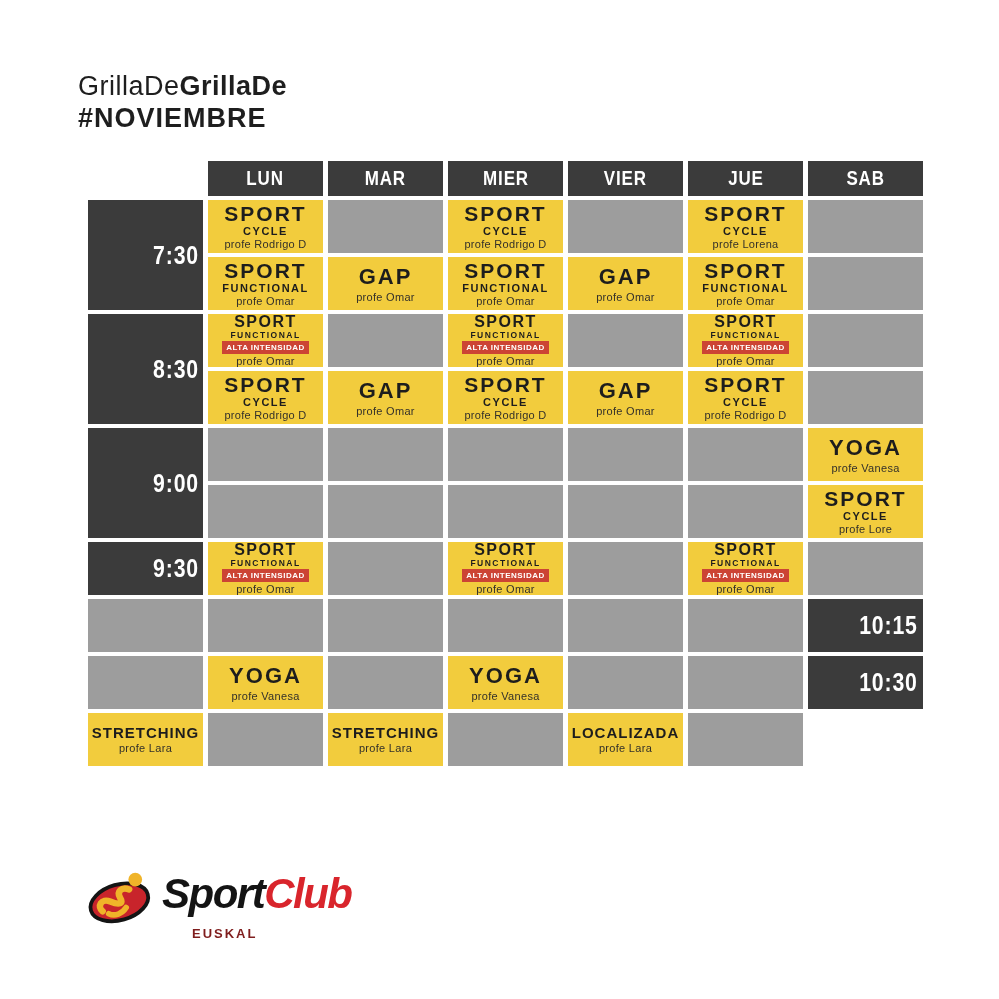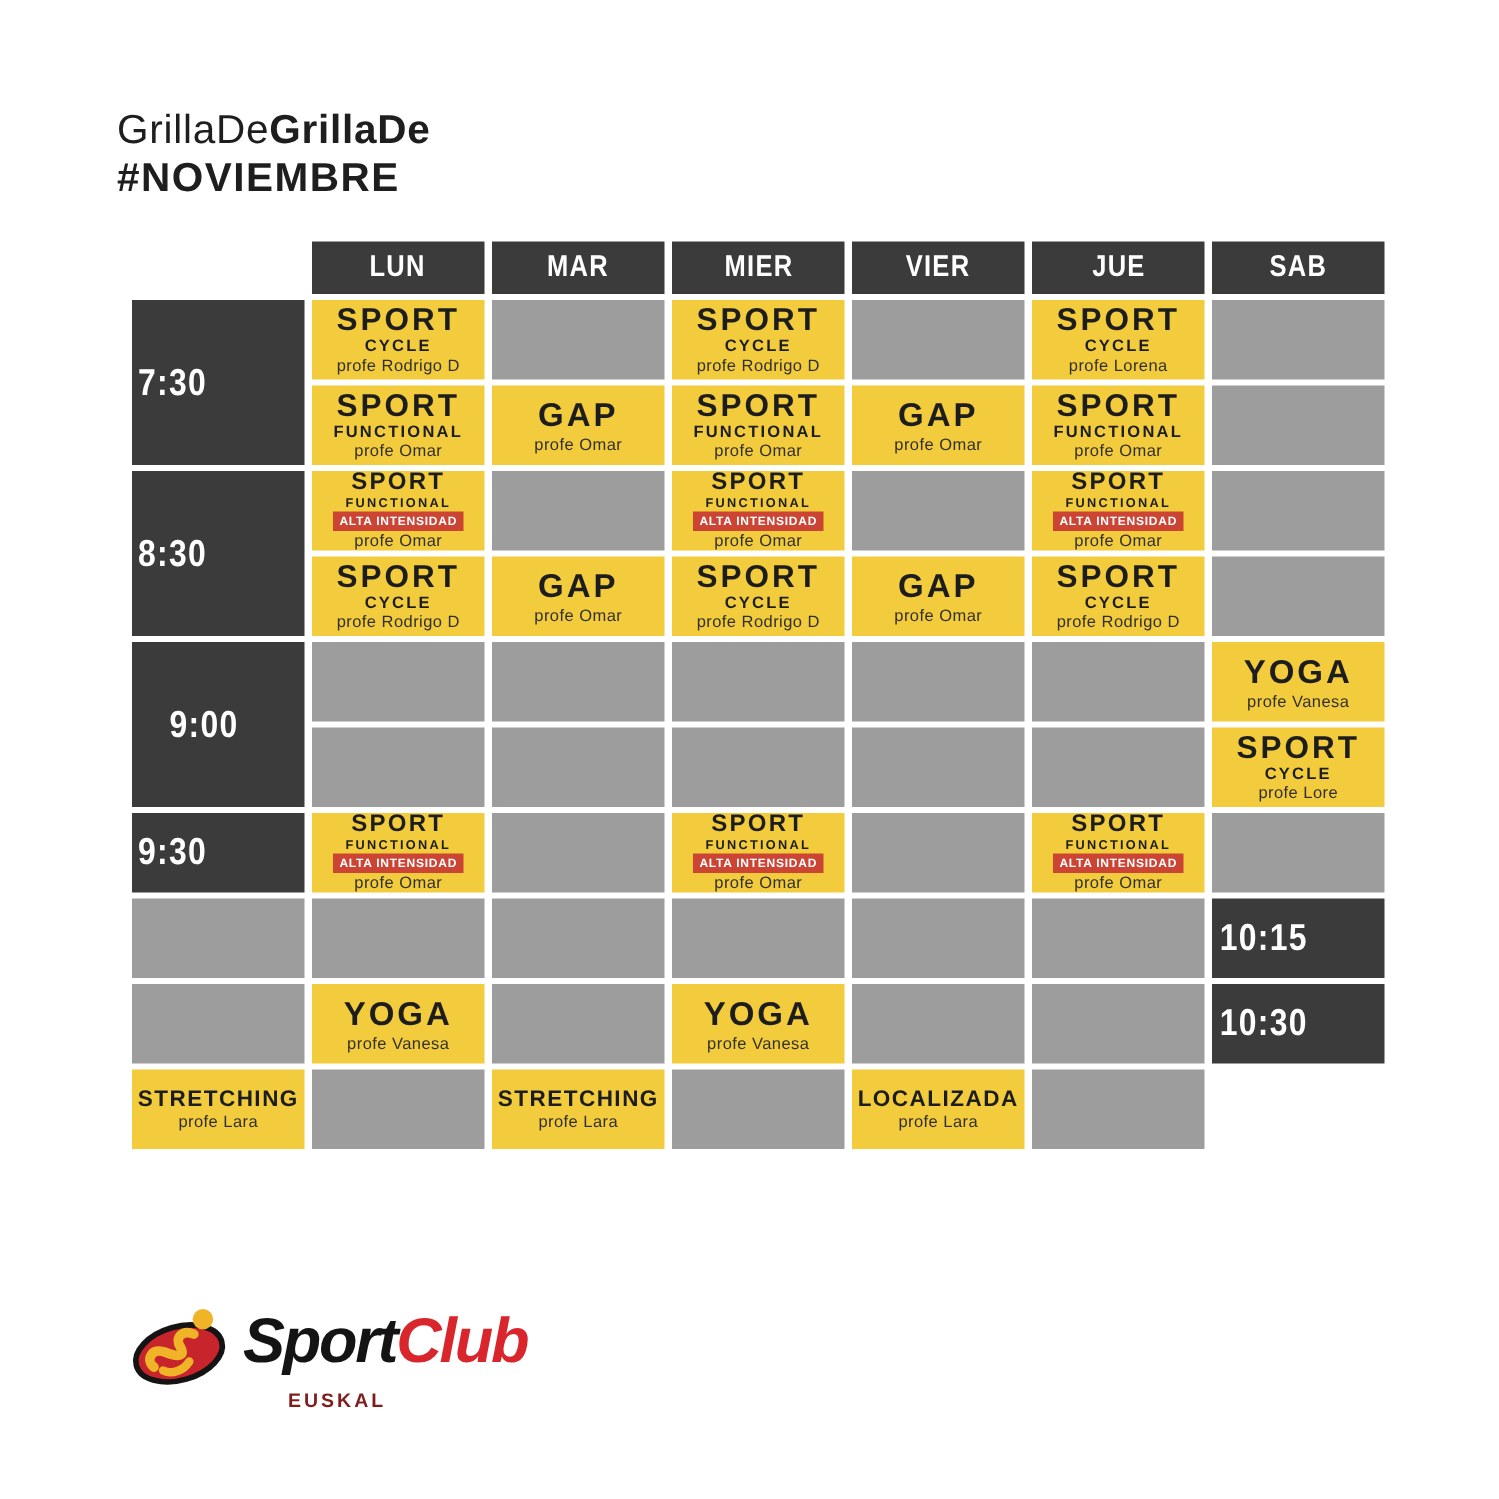--- a/index.html
+++ b/index.html
@@ -20,21 +20,21 @@
     grid-template-rows:35px repeat(10,53px);
     column-gap:5px;row-gap:4px;
   }
   .day-header{
     background:var(--dark,#3B3B3B);color:#fff;display:flex;align-items:center;justify-content:center;
     font-weight:700;font-size:20px;letter-spacing:1px;
   }
   .day-header span{transform:scaleX(.85);}
   .spacer{background:transparent;}
   .time{
-    background:var(--dark,#3B3B3B);color:#fff;display:flex;align-items:center;justify-content:flex-start;
+    background:var(--dark,#3B3B3B);color:#fff;display:flex;align-items:center;justify-content:flex-end;
     font-weight:700;font-size:25px;letter-spacing:1px;
   }
   .time span{transform:scaleX(.85);}
   .cell{overflow:hidden;}
   .cell.empty{background:var(--gray,#9D9D9D);}
   .cell.class{
     background:var(--yellow,#F2CC3D);color:#1d1d1d;text-align:center;
     display:flex;flex-direction:column;align-items:center;justify-content:center;
   }
   .t1{font-weight:700;font-size:21px;line-height:22px;letter-spacing:2px;}

